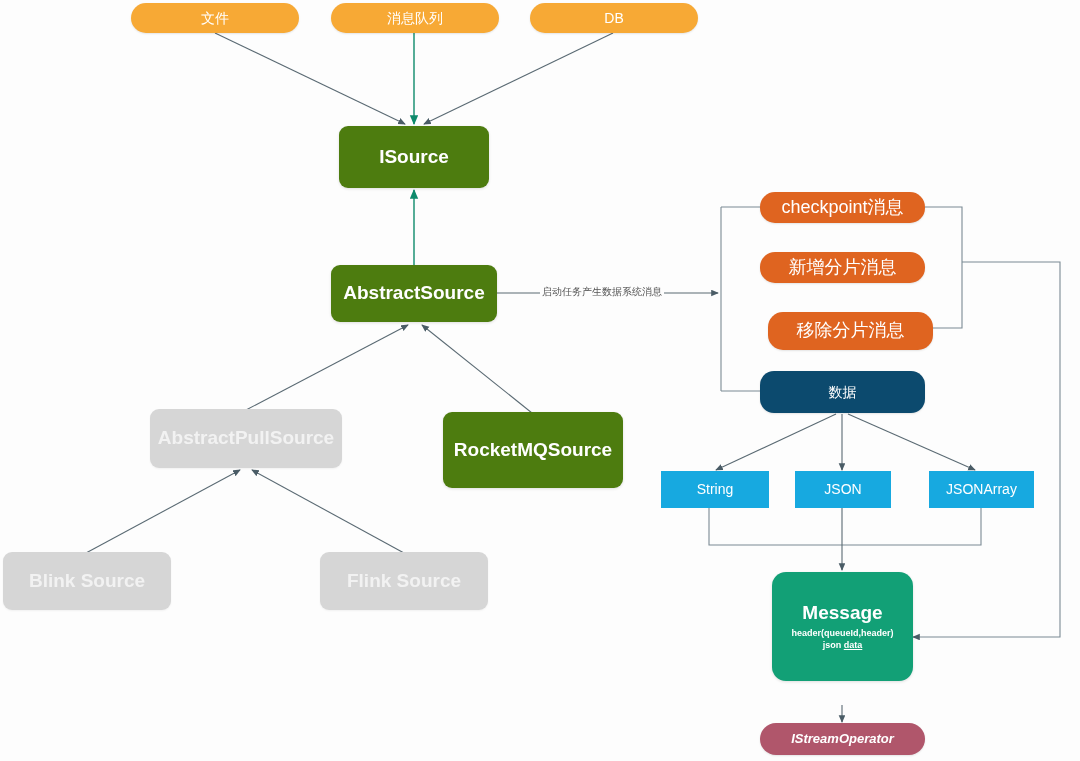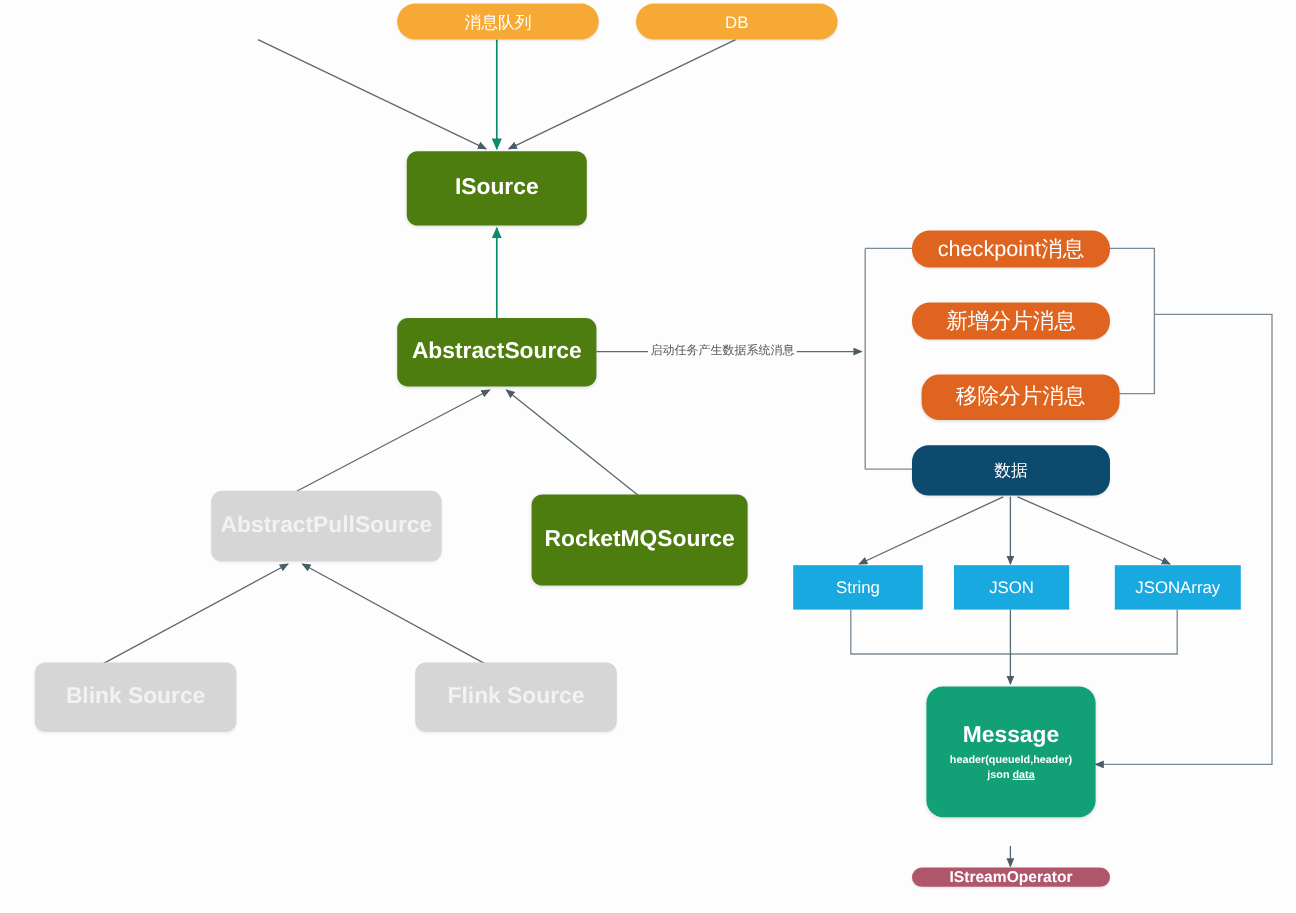--- a/index.html
+++ b/index.html
@@ -56,21 +56,20 @@
     box-shadow: 0 1px 3px rgba(0,0,0,.12);
   }
   
   .box-grey {
     background: #d6d6d6;
     border-radius: 9px;
     font-size: 19px;
     font-weight: bold;
     color: #f2f2f2;
     box-shadow: 0 1px 2px rgba(0,0,0,.05);
-    margin-left: 26px;
   }
   
   .chip-red {
     background: #df6420;
     border-radius: 15px;
     font-size: 18px;
     font-weight: 500;
     box-shadow: 0 1px 2px rgba(0,0,0,.10);
   }
   
@@ -163,20 +162,23 @@
     <path d="M842,414 L842,470" stroke="#5a6a73" stroke-width="1.1" fill="none" marker-end="url(#ah)"></path>
     <path d="M848,414 L975,470" stroke="#5a6a73" stroke-width="1.1" fill="none" marker-end="url(#ah)"></path>
 
     <path d="M709,508 L709,545 L842,545" stroke="#7b8a94" stroke-width="1.1" fill="none"></path>
     <path d="M981,508 L981,545 L842,545" stroke="#7b8a94" stroke-width="1.1" fill="none"></path>
     <path d="M842,508 L842,570" stroke="#5a6a73" stroke-width="1.1" fill="none" marker-end="url(#ah)"></path>
 
     <path d="M842,705 L842,722" stroke="#5a6a73" stroke-width="1.1" fill="none" marker-end="url(#ah)"></path>
   </svg>
 
+  <div class="node chip-orange" style="left:131px; top:3px; width:168px; height:30px;">
+    <span class="lbl">文件</span>
+  </div>
 
   <div class="node chip-orange" style="left:331px; top:3px; width:168px; height:30px;">
     <span class="lbl">消息队列</span>
   </div>
 
   <div class="node chip-orange" style="left:530px; top:3px; width:168px; height:30px;">
     <span class="lbl">DB</span>
   </div>
 
   <div class="node box-blue" style="left:339px; top:126px; width:150px; height:62px;">
@@ -232,21 +234,21 @@
   </div>
 
   <div class="node box-teal" style="left:772px; top:572px; width:141px; height:109px;">
     <span class="title">Message</span>
     <span class="sub">
       <span>header(queueId,header)</span><br>
       <span>json </span><u>data</u>
     </span>
   </div>
 
-  <div class="node chip-maroon" style="left:760px; top:723px; width:165px; height:16px;">
+  <div class="node chip-maroon" style="left:760px; top:723px; width:165px; height:32px;font-style:italic;">
     <span class="lbl">IStreamOperator</span>
   </div>
 
   <div class="edge-label" style="left:540px; top:285px;">
     <span>启动任务产生数据系统消息</span>
   </div>
 
 </div>
 
 </body></html>

